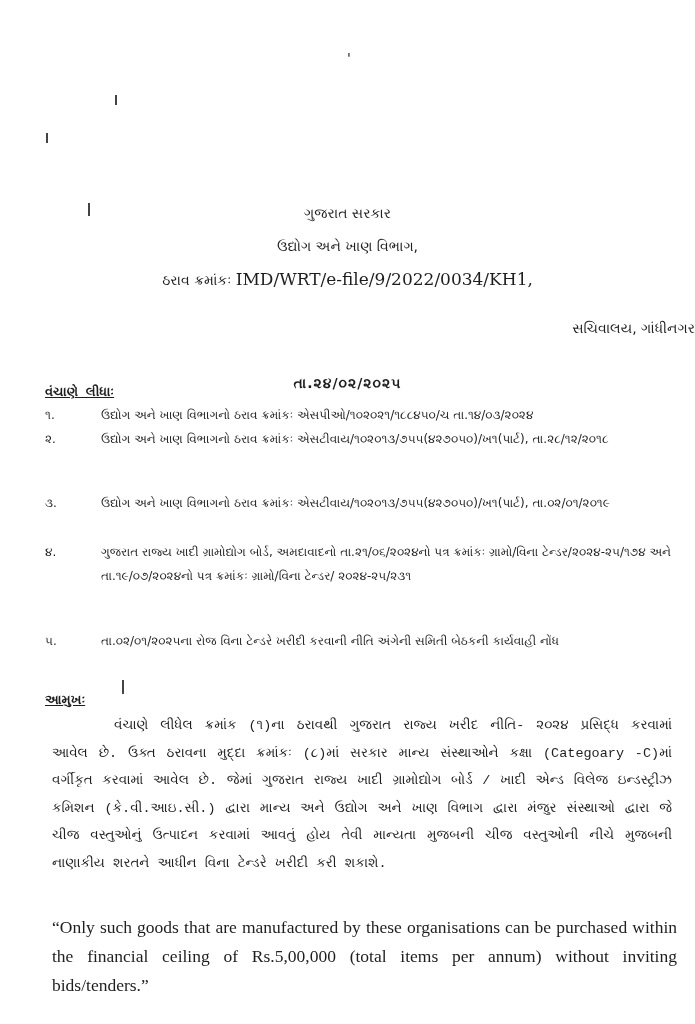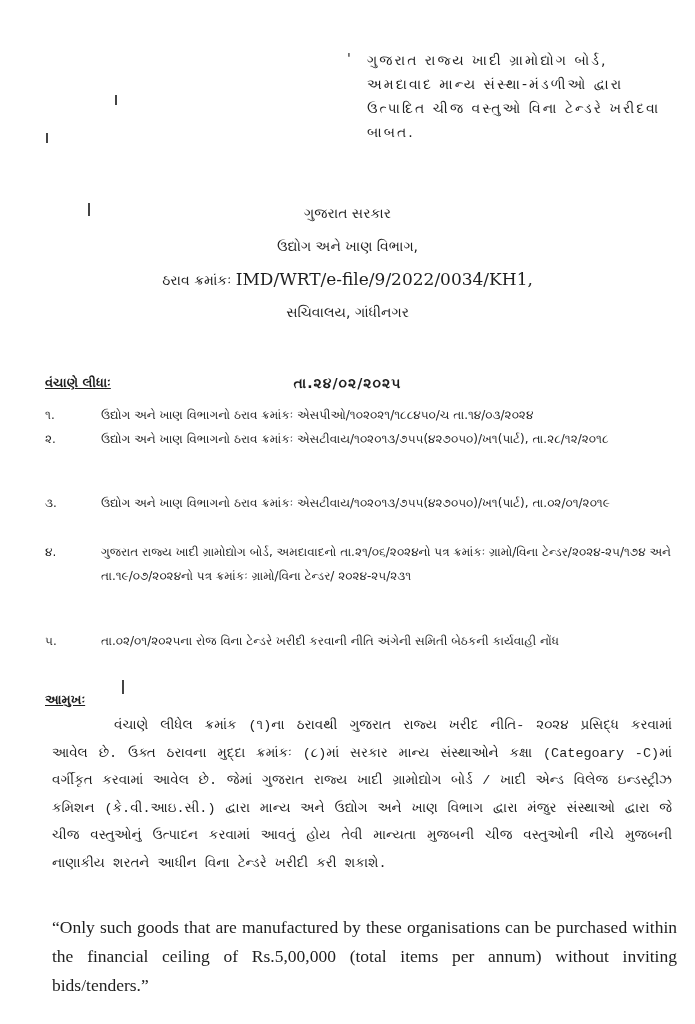--- a/index.html
+++ b/index.html
@@ -13,27 +13,27 @@
     .subject {
       position: absolute; left: 367px; top: 48px; width: 310px;
       font-size: 14px; line-height: 24px; letter-spacing: 2px;
     }
     .subject .bullet { position: absolute; left: -20px; top: -2px; font-size: 14px; }
     .center { position: absolute; left: 0; width: 695px; text-align: center; font-size: 14px; }
     .c1 { top: 205px; }
     .c2 { top: 238px; }
     .c3 { top: 269px; font-size: 14px; }
     .c3 .num { font-family: "DejaVu Serif", serif; font-size: 17px; margin-top: 11px; }
-    .c4 { top: 304px; }
+    .c4 { top: 320px; text-align: right; }
     .c5 { top: 337px; font-weight: bold; letter-spacing: 1px; margin-top: 38px; }
     .heading {
       position: absolute; left: 45px; font-size: 13px; font-weight: bold;
       text-decoration: underline;
     }
-    .h1 { top: 375px; }
+    .h1 { top: 385px; font-family: Liberation Mono, monospace; }
     .h2 { top: 692px; text-align: center; }
     .ref { position: absolute; left: 45px; width: 640px; font-size: 12px; line-height: 24px; }
     .ref .n { position: absolute; left: 0; top: 0; }
     .ref .t { position: absolute; left: 56px; width: 590px; }
     .r1 { top: 403px; }
     .r2 { top: 427px; }
     .r3 { top: 491px; }
     .r4 { top: 540px; }
     .r5 { top: 629px; }
     .para {
@@ -52,21 +52,20 @@
 
 <div class="page">
 
   <div class="mark" style="left:115px;top:95px;height:10px;"></div>
   <div class="mark" style="left:46px;top:133px;height:10px;"></div>
   <div class="mark" style="left:88px;top:203px;height:13px;"></div>
   <div class="mark" style="left:122px;top:680px;height:14px;"></div>
 
   <div class="subject">
     <span class="bullet">'</span>
-    <span>ગુજરાત રાજ્ય ખાદી ગ્રામોદ્યોગ બોર્ડ, અમદાવાદ માન્ય સંસ્થા-મંડળીઓ દ્વારા ઉત્પાદિત ચીજ વસ્તુઓ વિના ટેન્ડરે ખરીદવા બાબત.</span>
   </div>
 
   <div class="center c2">ઉદ્યોગ અને ખાણ વિભાગ,</div>
   <div class="center c1">ગુજરાત સરકાર</div>
   <div class="center c3">
     <span>ઠરાવ ક્રમાંકઃ</span>
     <span class="num">IMD/WRT/e-file/9/2022/0034/KH1,</span>
   </div>
   <div class="center c4">સચિવાલય, ગાંધીનગર</div>
   <div class="center c5">તા.૨૪/૦૨/૨૦૨૫</div>

